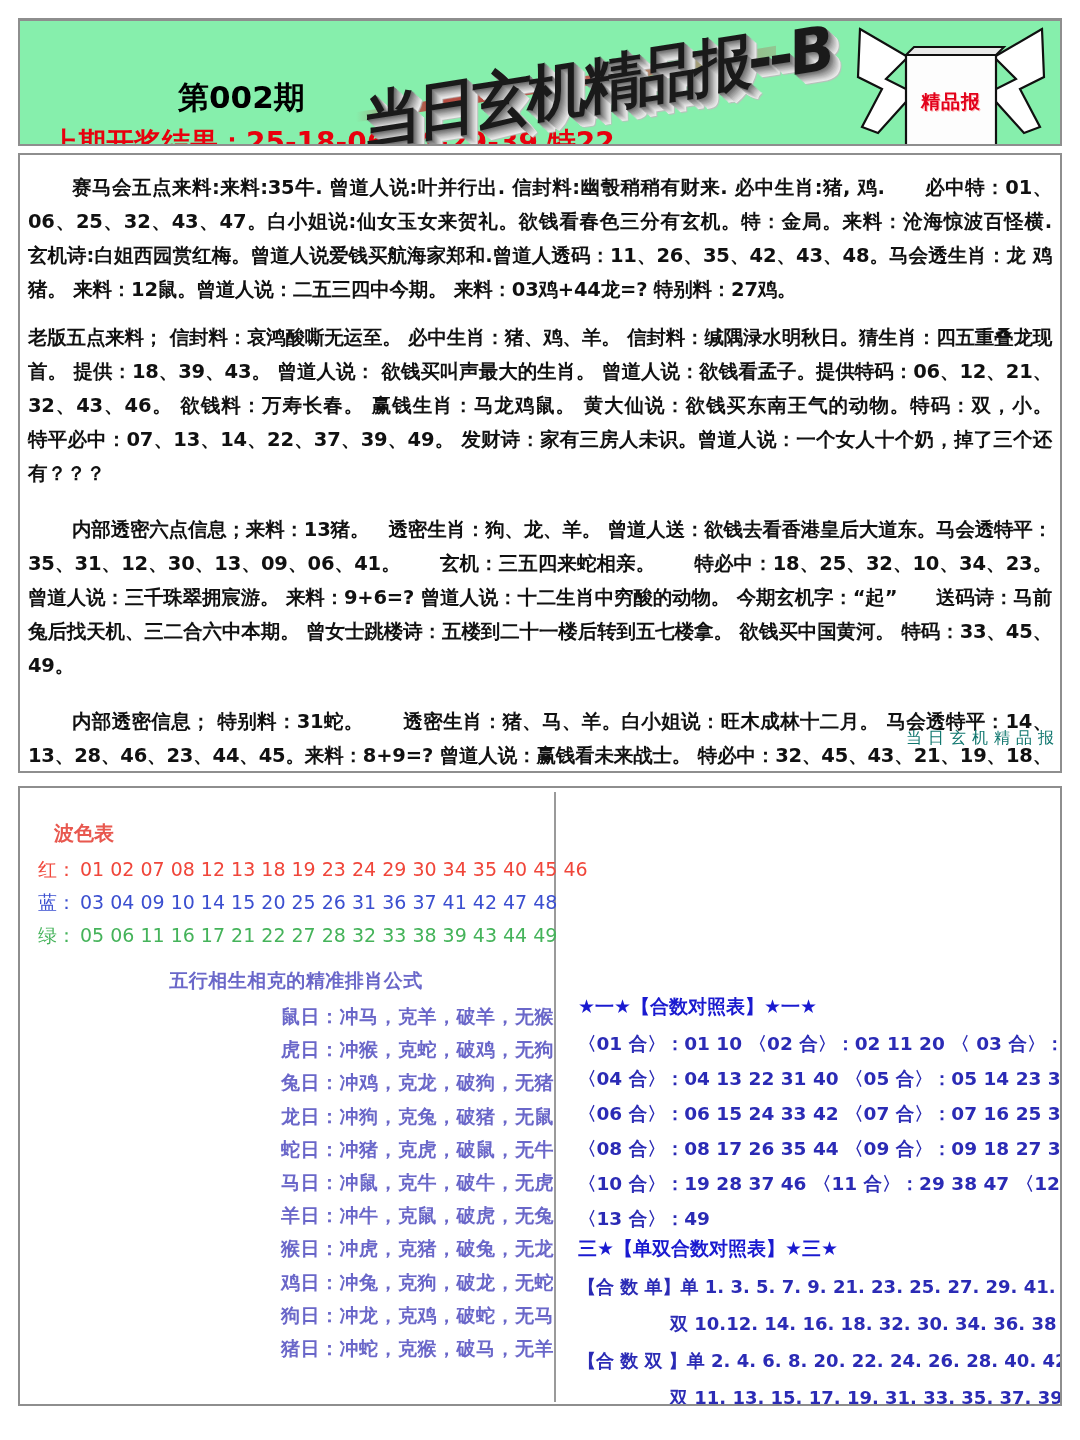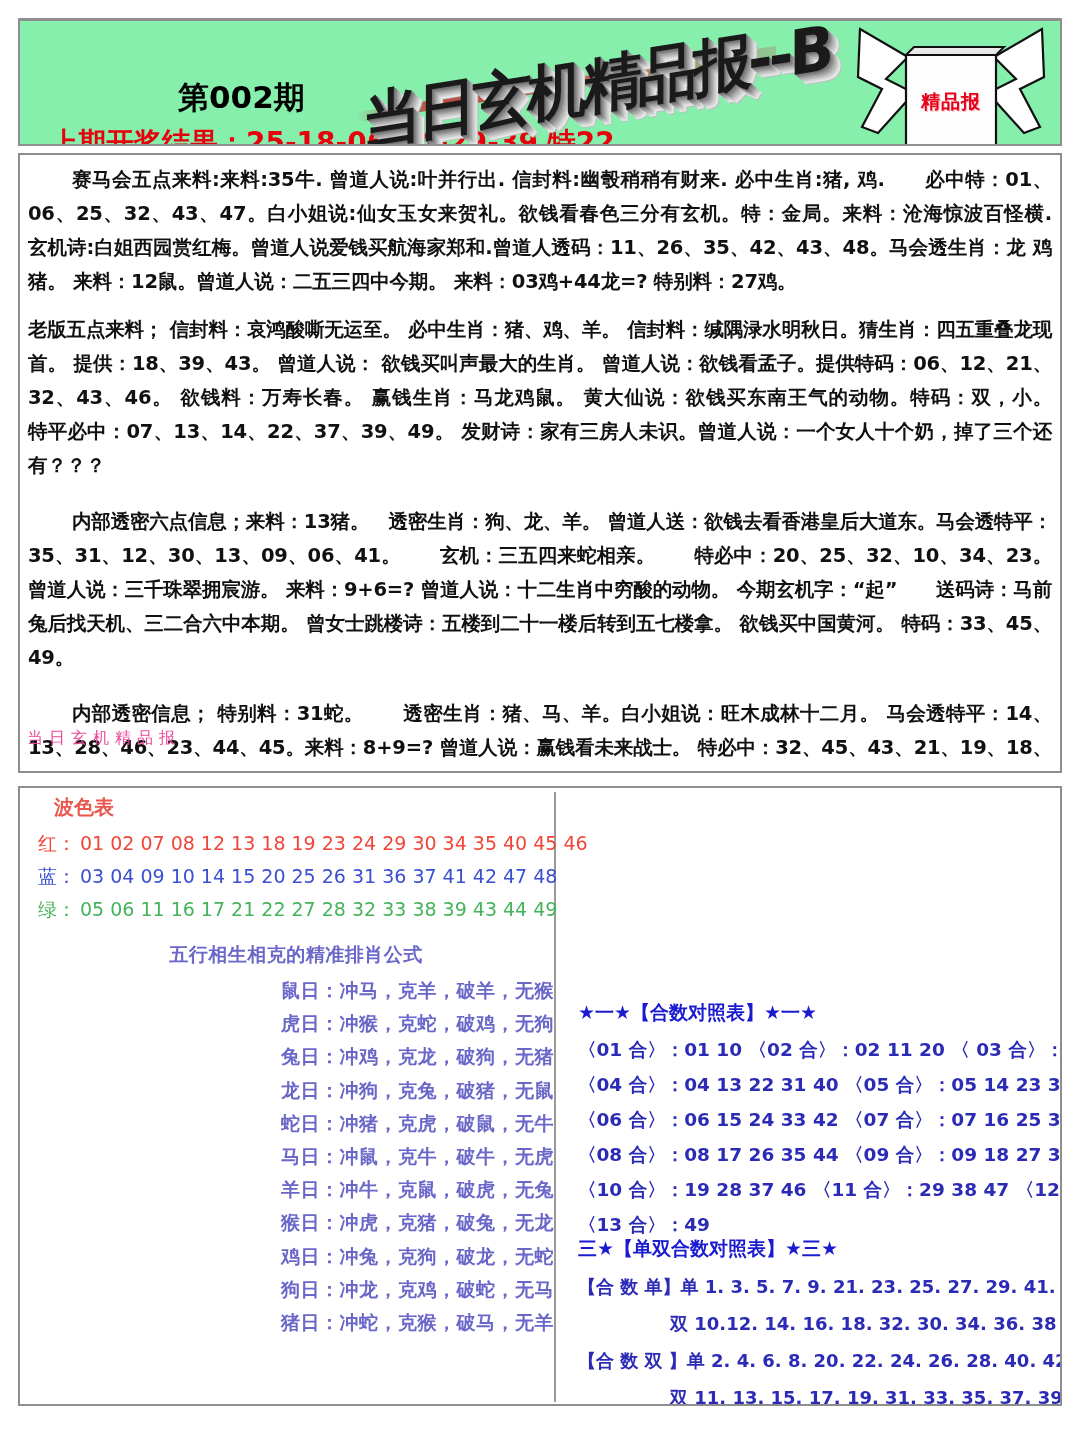--- a/index.html
+++ b/index.html
@@ -105,43 +105,43 @@
   
   .main-panel {
     position: absolute;
     left: 18px;
     top: 153px;
     width: 1044px;
     height: 620px;
     border: 2px solid #8e8e8e;
     background: #ffffff;
     box-sizing: border-box;
-    padding: 8px 8px 4px 8px;
+    padding: 16px 8px 4px 8px;
     overflow: hidden;
   }
   .para {
     font-family: "DejaVu Sans", sans-serif;
     font-size: 19.5px;
     font-weight: bold;
     color: #111111;
     line-height: 34px;
     text-align: justify;
     letter-spacing: -0.2px;
     margin: 0;
   }
   .para.indent { text-indent: 44px; }
   .gap-sm { height: 14px; }
   .gap-md { height: 22px; }
   .watermark {
     position: absolute;
-    left: 7px; right: 0;
+    left: 13px; right: 0;
     bottom: 22px;
-    text-align: left;
+    text-align: right;
     font-size: 16px;
-    color: #ec4899;
+    color: #0f766e;
     letter-spacing: 6px;
     font-family: "DejaVu Sans", sans-serif;
   }
 
   
   .bottom-panel {
     position: absolute;
     left: 18px;
     top: 786px;
     width: 1044px;
@@ -156,21 +156,21 @@
     left: 534px;
     top: 4px;
     width: 0;
     height: 610px;
     border-left: 2px solid #9a9a9a;
   }
   .bp-left {
     position: absolute;
     left: 0; top: 0;
     width: 534px; height: 616px;
-    padding: 2px 0 0 18px;
+    padding: 28px 0 0 18px;
     box-sizing: border-box;
   }
   .bp-right {
     position: absolute;
     left: 540px; top: 0;
     width: 502px; height: 616px;
     padding: 0;
     box-sizing: border-box;
   }
 
@@ -206,21 +206,21 @@
     font-family: "DejaVu Sans", sans-serif;
     font-size: 19px;
     font-weight: bold;
     color: #6a67c9;
     line-height: 33.2px;
     white-space: nowrap;
     letter-spacing: 0.5px;
     text-align: right;
   }
 
-  .rt-block-a { position: absolute; left: 18px; top: 212px; width: 470px; }
+  .rt-block-a { position: absolute; left: 18px; top: 206px; width: 470px; }
   .rt-block-b { position: absolute; left: 18px; top: 448px; width: 480px; }
 
   .rt-head {
     font-family: "DejaVu Sans", sans-serif;
     font-size: 19px;
     font-weight: bold;
     color: #1a1ad0;
     letter-spacing: 0px;
     margin-bottom: 6px;
     white-space: nowrap;
@@ -268,21 +268,21 @@
     </svg>
     <div class="ribbon-text">精品报</div>
   </div>
 </div>
 
 <div class="main-panel">
   <p class="para indent">赛马会五点来料:来料:35牛. 曾道人说:叶并行出. 信封料:幽彀稍稍有财来. 必中生肖:猪, 鸡.　　必中特：01、06、25、32、43、47。白小姐说:仙女玉女来贺礼。欲钱看春色三分有玄机。特：金局。来料：沧海惊波百怪横.　　玄机诗:白姐西园赏红梅。曾道人说爱钱买航海家郑和.曾道人透码：11、26、35、42、43、48。马会透生肖：龙 鸡 猪。 来料：12鼠。曾道人说：二五三四中今期。 来料：03鸡+44龙=? 特别料：27鸡。</p>
   <div class="gap-sm"></div>
   <p class="para">老版五点来料； 信封料：哀鸿酸嘶无运至。 必中生肖：猪、鸡、羊。 信封料：缄隅渌水明秋日。猜生肖：四五重叠龙现首。 提供：18、39、43。 曾道人说： 欲钱买叫声最大的生肖。 曾道人说：欲钱看孟子。提供特码：06、12、21、32、43、46。 欲钱料：万寿长春。 赢钱生肖：马龙鸡鼠。 黄大仙说：欲钱买东南王气的动物。特码：双，小。　　特平必中：07、13、14、22、37、39、49。 发财诗：家有三房人未识。曾道人说：一个女人十个奶，掉了三个还有？？？</p>
   <div class="gap-md"></div>
-  <p class="para indent">内部透密六点信息；来料：13猪。　透密生肖：狗、龙、羊。 曾道人送：欲钱去看香港皇后大道东。马会透特平：35、31、12、30、13、09、06、41。　　玄机：三五四来蛇相亲。　　特必中：20、25、32、10、34、23。 曾道人说：三千珠翠拥宸游。 来料：9+6=? 曾道人说：十二生肖中穷酸的动物。 今期玄机字：“起”　　送码诗：马前兔后找天机、三二合六中本期。 曾女士跳楼诗：五楼到二十一楼后转到五七楼拿。 欲钱买中国黄河。 特码：33、45、49。</p>
+  <p class="para indent">内部透密六点信息；来料：13猪。　透密生肖：狗、龙、羊。 曾道人送：欲钱去看香港皇后大道东。马会透特平：35、31、12、30、13、09、06、41。　　玄机：三五四来蛇相亲。　　特必中：18、25、32、10、34、23。 曾道人说：三千珠翠拥宸游。 来料：9+6=? 曾道人说：十二生肖中穷酸的动物。 今期玄机字：“起”　　送码诗：马前兔后找天机、三二合六中本期。 曾女士跳楼诗：五楼到二十一楼后转到五七楼拿。 欲钱买中国黄河。 特码：33、45、49。</p>
   <div class="gap-md"></div>
   <p class="para indent">内部透密信息； 特别料：31蛇。　　透密生肖：猪、马、羊。白小姐说：旺木成林十二月。 马会透特平：14、13、28、46、23、44、45。来料：8+9=? 曾道人说：赢钱看未来战士。 特必中：32、45、43、21、19、18、25。信封来料：来三中二六七来。 今期玄机字：仍。　　内幕消息：欲钱买最坏的动物。 密码：2819。 单双：双。 曾道人特码：欲问酒家在何处。</p>
   <div class="watermark">当日玄机精品报</div>
 </div>
 
 <div class="bottom-panel">
   <div class="bp-divider"></div>
 
   <div class="bp-left">
     <div class="bose-title">波色表</div>

